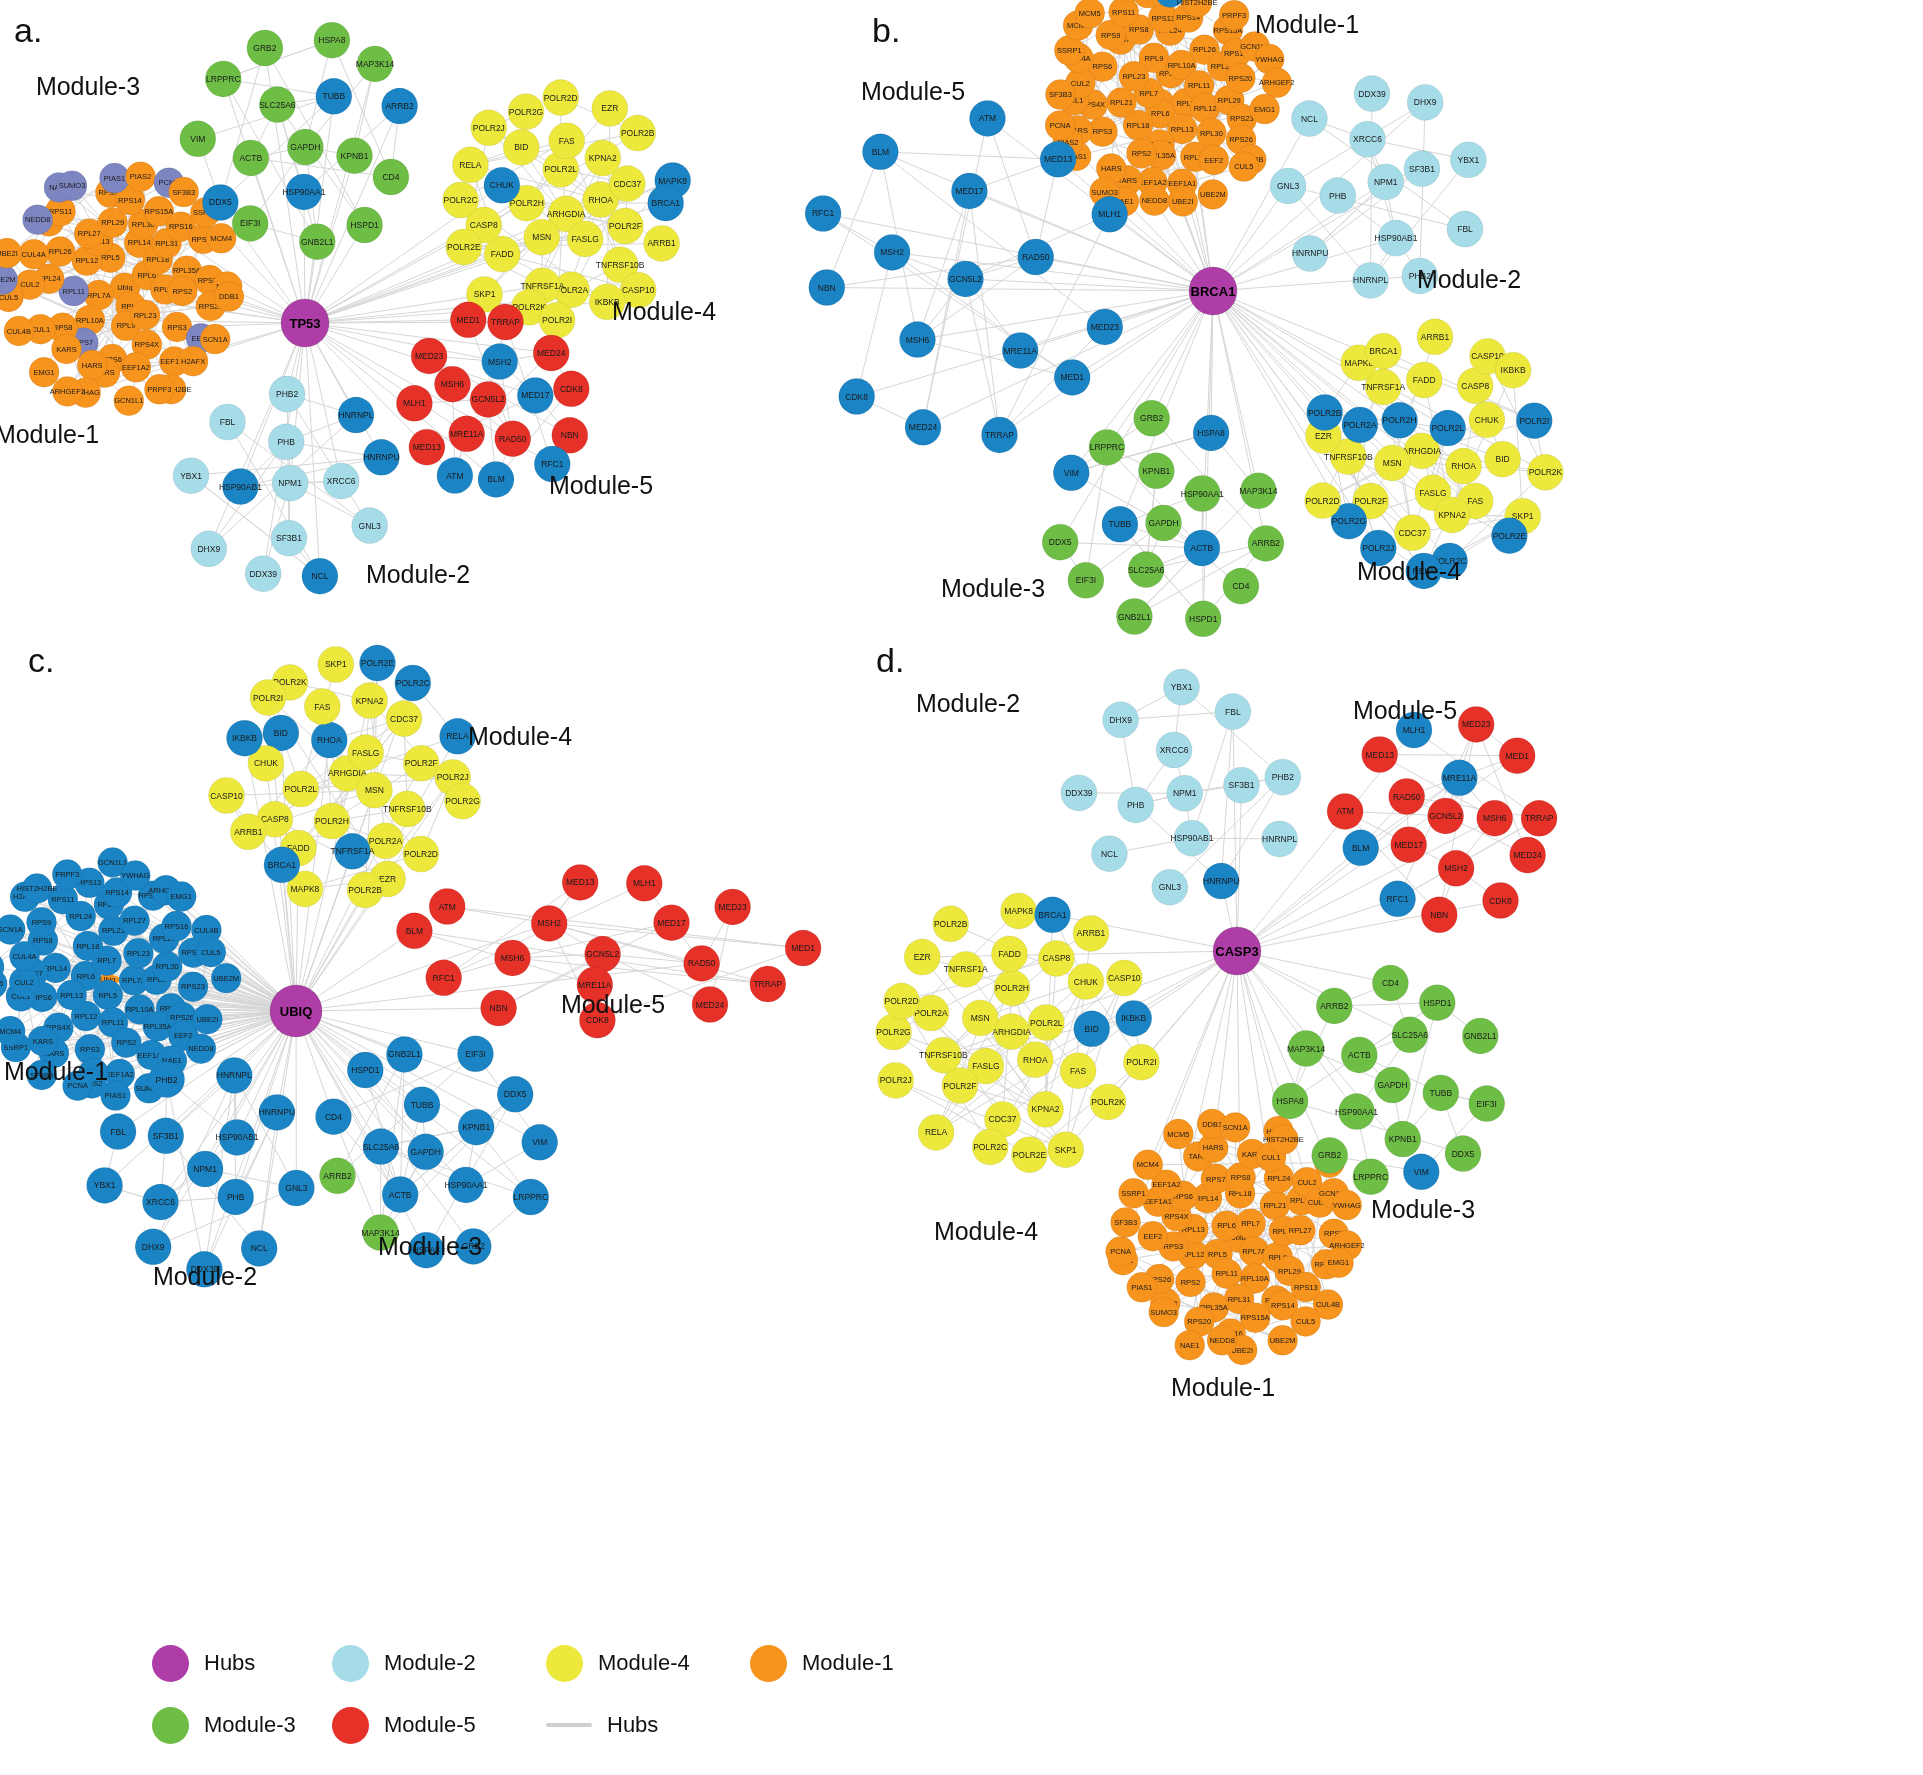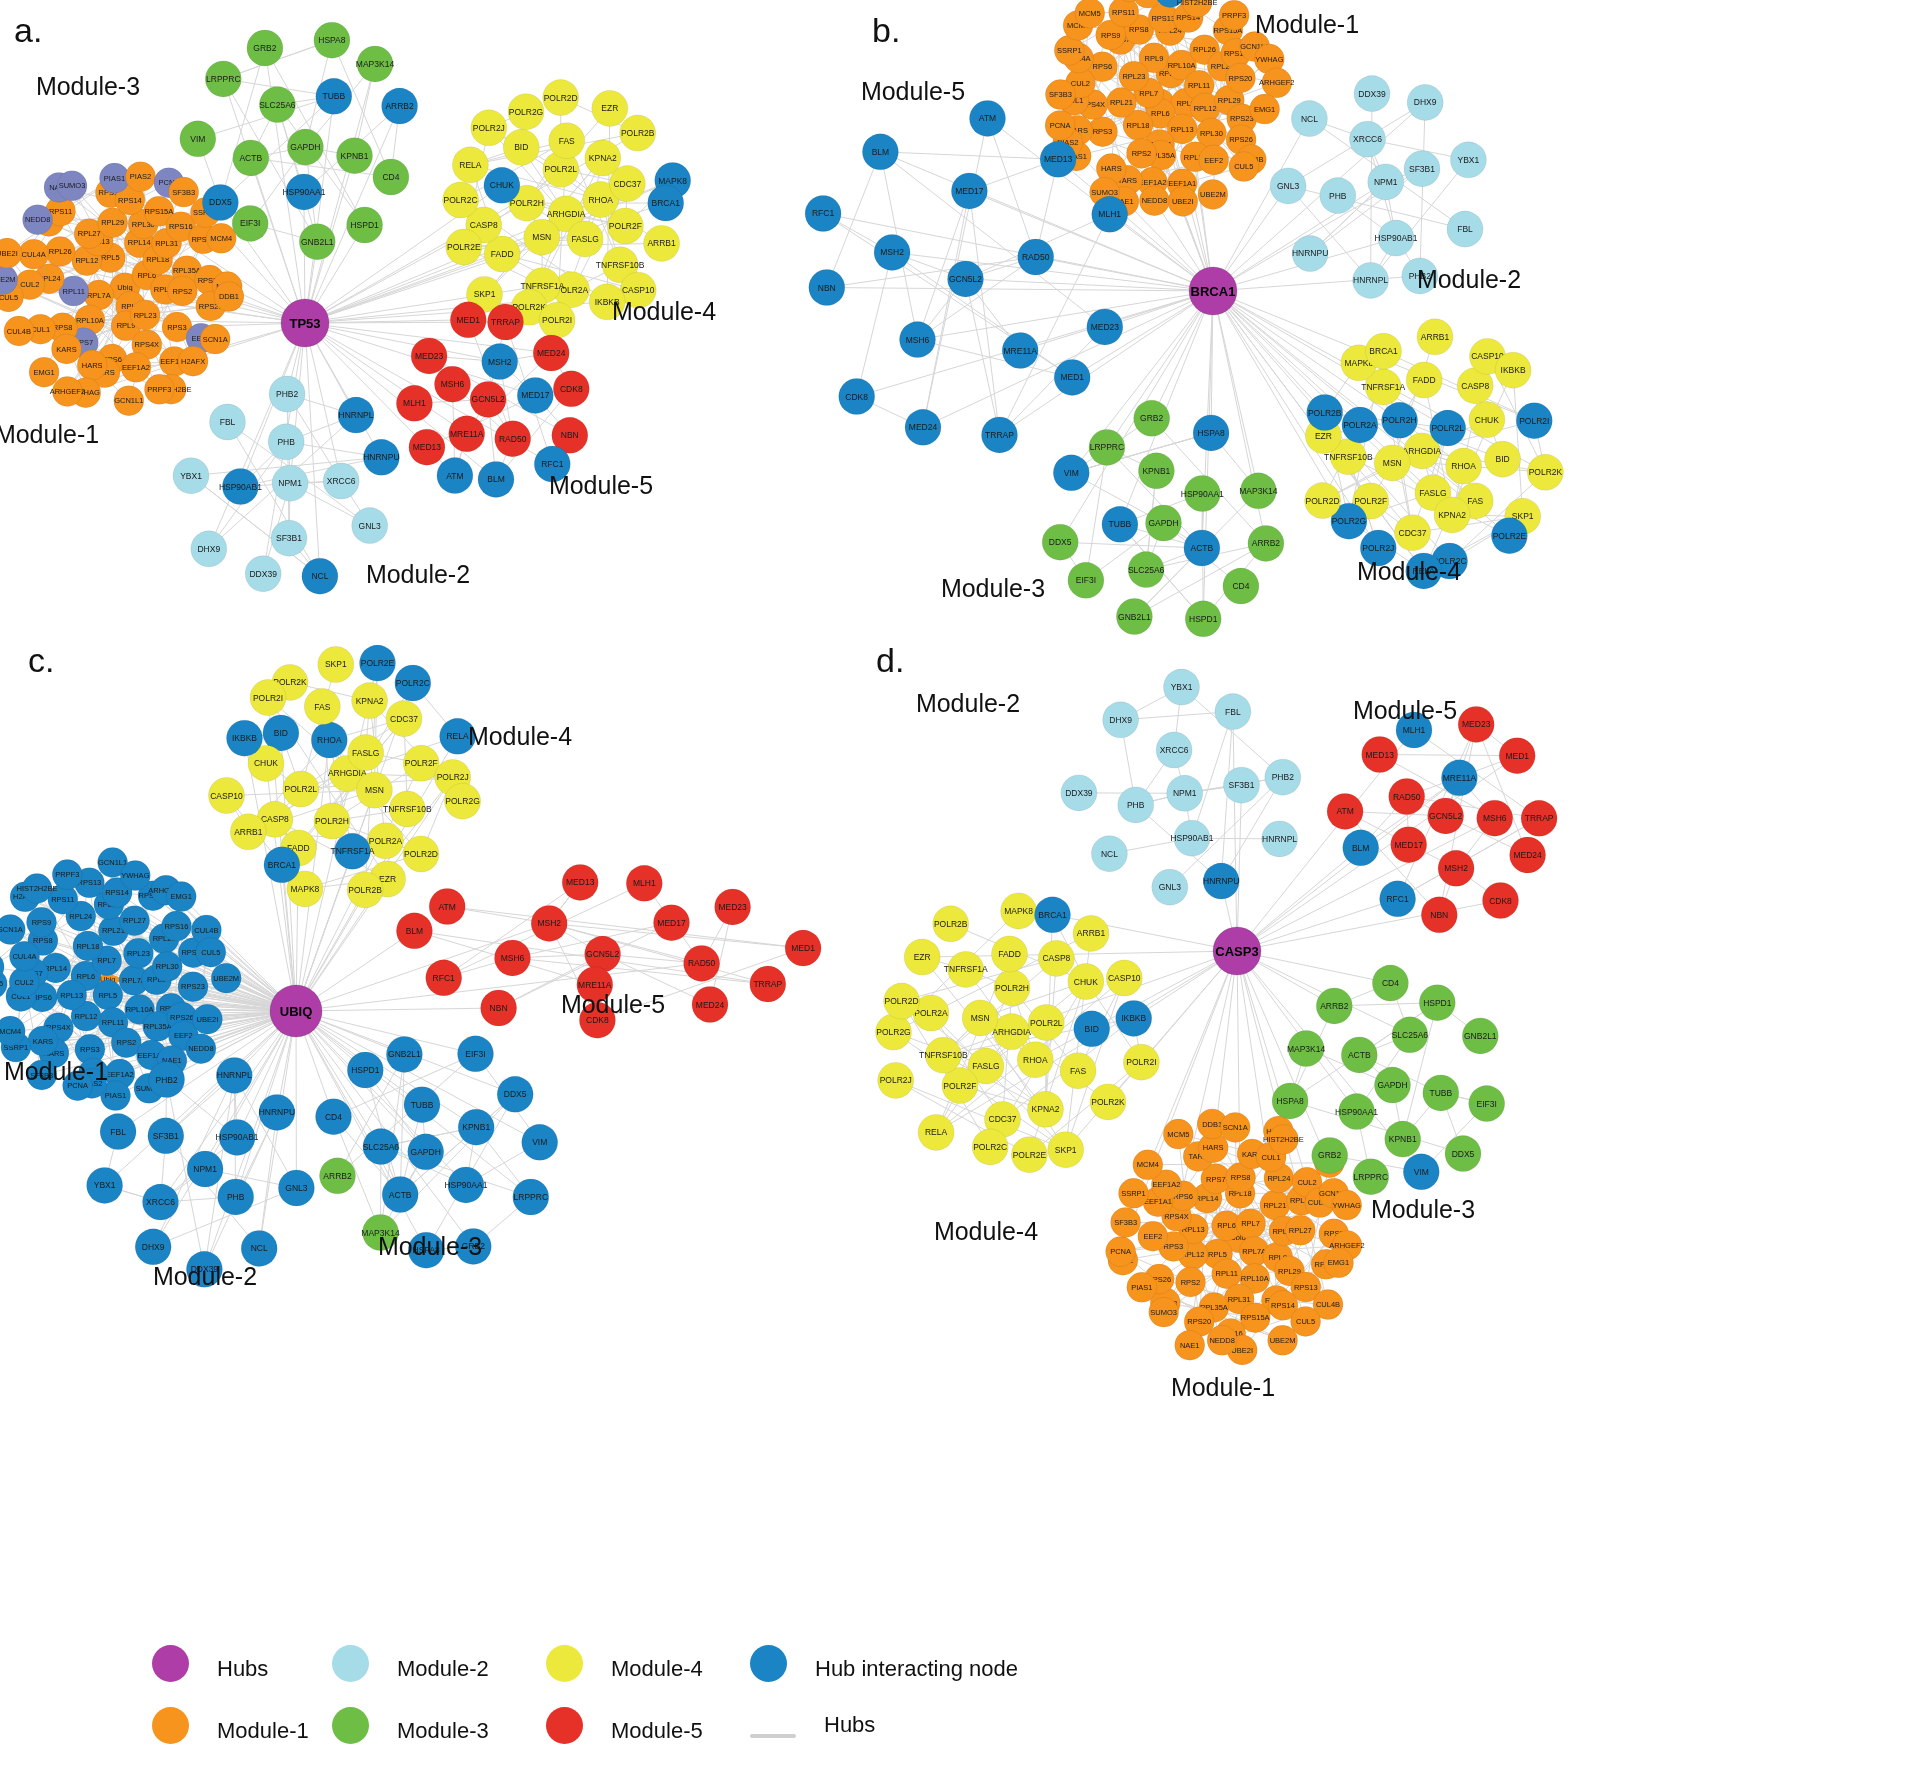--- a/index.html
+++ b/index.html
@@ -4,21 +4,21 @@
 <style>
   html,body{margin:0;padding:0;background:#fff;}
   .figure{position:relative;width:1923px;height:1775px;background:#fff;overflow:hidden;font-family:"Liberation Sans",sans-serif;}
   .figure svg{position:absolute;left:0;top:0;}
   text{font-family:"Liberation Sans",sans-serif;}
   .panel-letter{font-size:34px;fill:#111;}
   .module-label{font-size:25px;fill:#111;text-anchor:middle;}
   .hub-label{font-size:13px;fill:#000;text-anchor:middle;font-weight:bold;}
   .node-label{fill:#1a1a1a;text-anchor:middle;}
   .legend{position:absolute;left:152px;top:1632px;display:grid;grid-template-columns:180px 214px 204px 440px;grid-auto-rows:62px;align-items:center;font-size:22px;color:#111;}
-  .legend-item{display:flex;align-items:flex-end;gap:28px;}
+  .legend-item{display:flex;align-items:center;gap:15px;}
   .swatch{width:37px;height:37px;border-radius:50%;flex:0 0 auto;}
   .swatch.line{width:46px;height:4px;border-radius:2px;}
 </style>
 </head>
 <body>
 
 <div class="figure">
   <svg id="network-svg" width="1923" height="1775" viewBox="0 0 1923 1775">
       <g>
         <line x1="110.3" y1="257.7" x2="124.9" y2="287.7" stroke="#D6D6D6" stroke-width="1"></line>
@@ -2457,24 +2457,20 @@
     </div>
     <div class="legend-item">
       <span class="swatch" style="background: rgb(166, 219, 232);"></span>
       <span>Module-2</span>
     </div>
     <div class="legend-item">
       <span class="swatch" style="background: rgb(237, 233, 60);"></span>
       <span>Module-4</span>
     </div>
     <div class="legend-item">
-      <span class="swatch" style="background: rgb(27, 132, 196);"></span>
-      <span>Hub interacting node</span>
-    </div>
-    <div class="legend-item">
       <span class="swatch" style="background: rgb(247, 148, 30);"></span>
       <span>Module-1</span>
     </div>
     <div class="legend-item">
       <span class="swatch" style="background: rgb(110, 190, 70);"></span>
       <span>Module-3</span>
     </div>
     <div class="legend-item">
       <span class="swatch" style="background: rgb(229, 49, 40);"></span>
       <span>Module-5</span>

